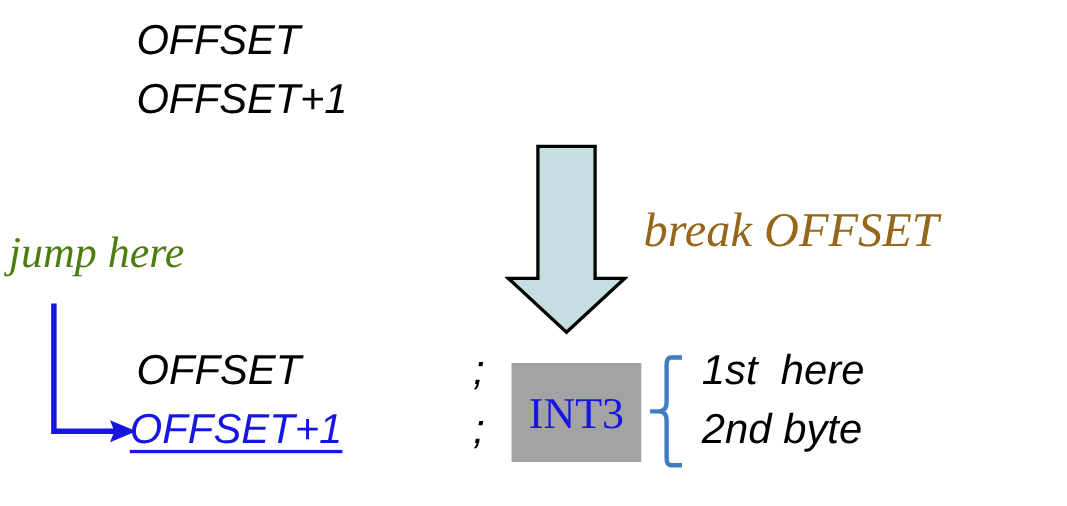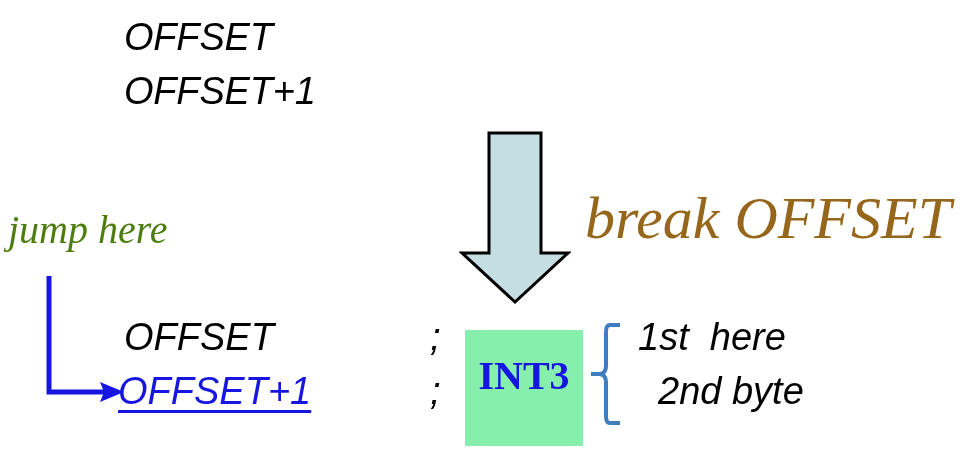--- a/index.html
+++ b/index.html
@@ -48,21 +48,21 @@
   #jump-here {
     left: 8px;
     top: 194px;
     font-size: 40px;
     color: #4d7c0f;
     margin-top: 16px;
   }
   #break-offset {
     left: 585px;
     top: 188px;
-    font-size: 60px;
+    font-size: 44px;
     color: #96661B;
   }
 
   
   #big-arrow {
     position: absolute;
     left: 459px;
     top: 131px;
     width: 112px;
     height: 174px;
@@ -105,23 +105,22 @@
     font-size: 38px;
     color: #000000;
   }
 
   
   #int3-box {
     position: absolute;
     left: 465px;
     top: 330px;
     width: 118px;
-    height: 116px;
-    background: #86efac;
-    font-weight: bold;
+    height: 90px;
+    background: #a3a3a3;
   }
   #int3-label {
     position: absolute;
     left: 0;
     top: 0;
     width: 118px;
     height: 90px;
     display: flex;
     align-items: center;
     justify-content: center;
@@ -145,21 +144,20 @@
     left: 638px;
     top: 318px;
     font-size: 38px;
     color: #000000;
   }
   #byte-2 {
     left: 638px;
     top: 372px;
     font-size: 38px;
     color: #000000;
-    margin-left: 20px;
   }
 </style>
 </head>
 <body>
 
 <div id="canvas">
 
   <div class="txt sans code-line" id="top-addr-1">OFFSET</div>
 
 

